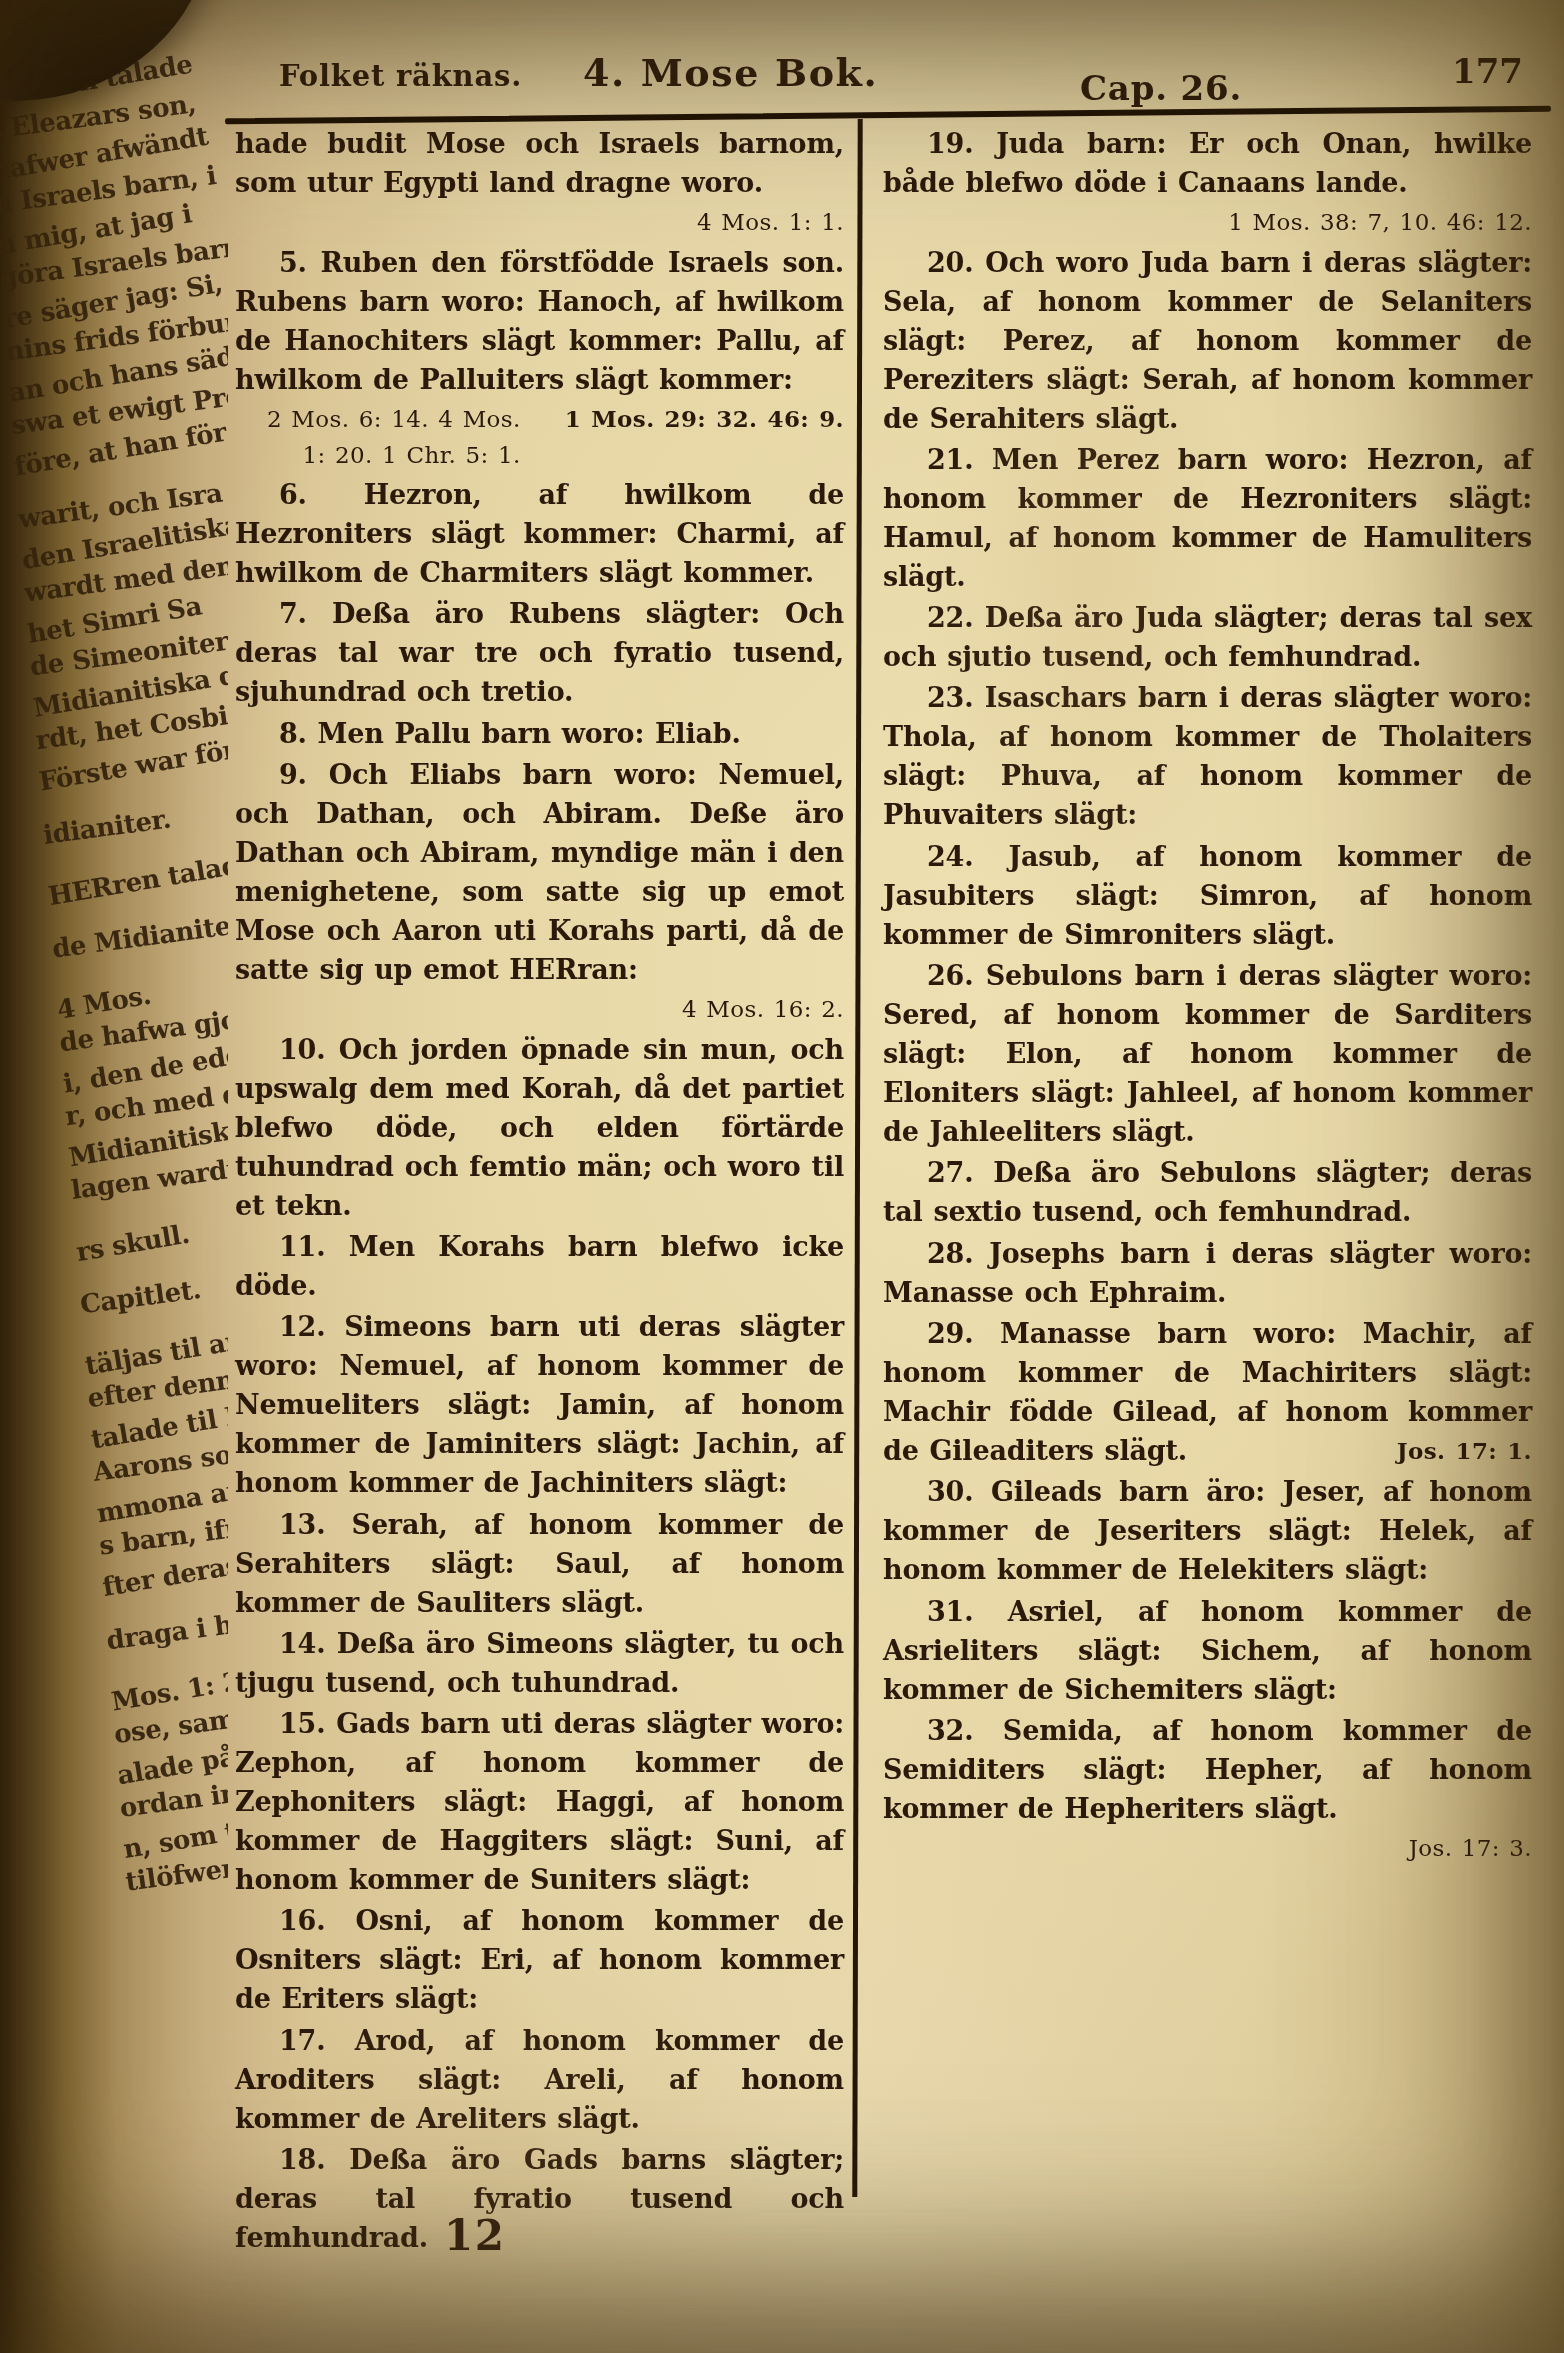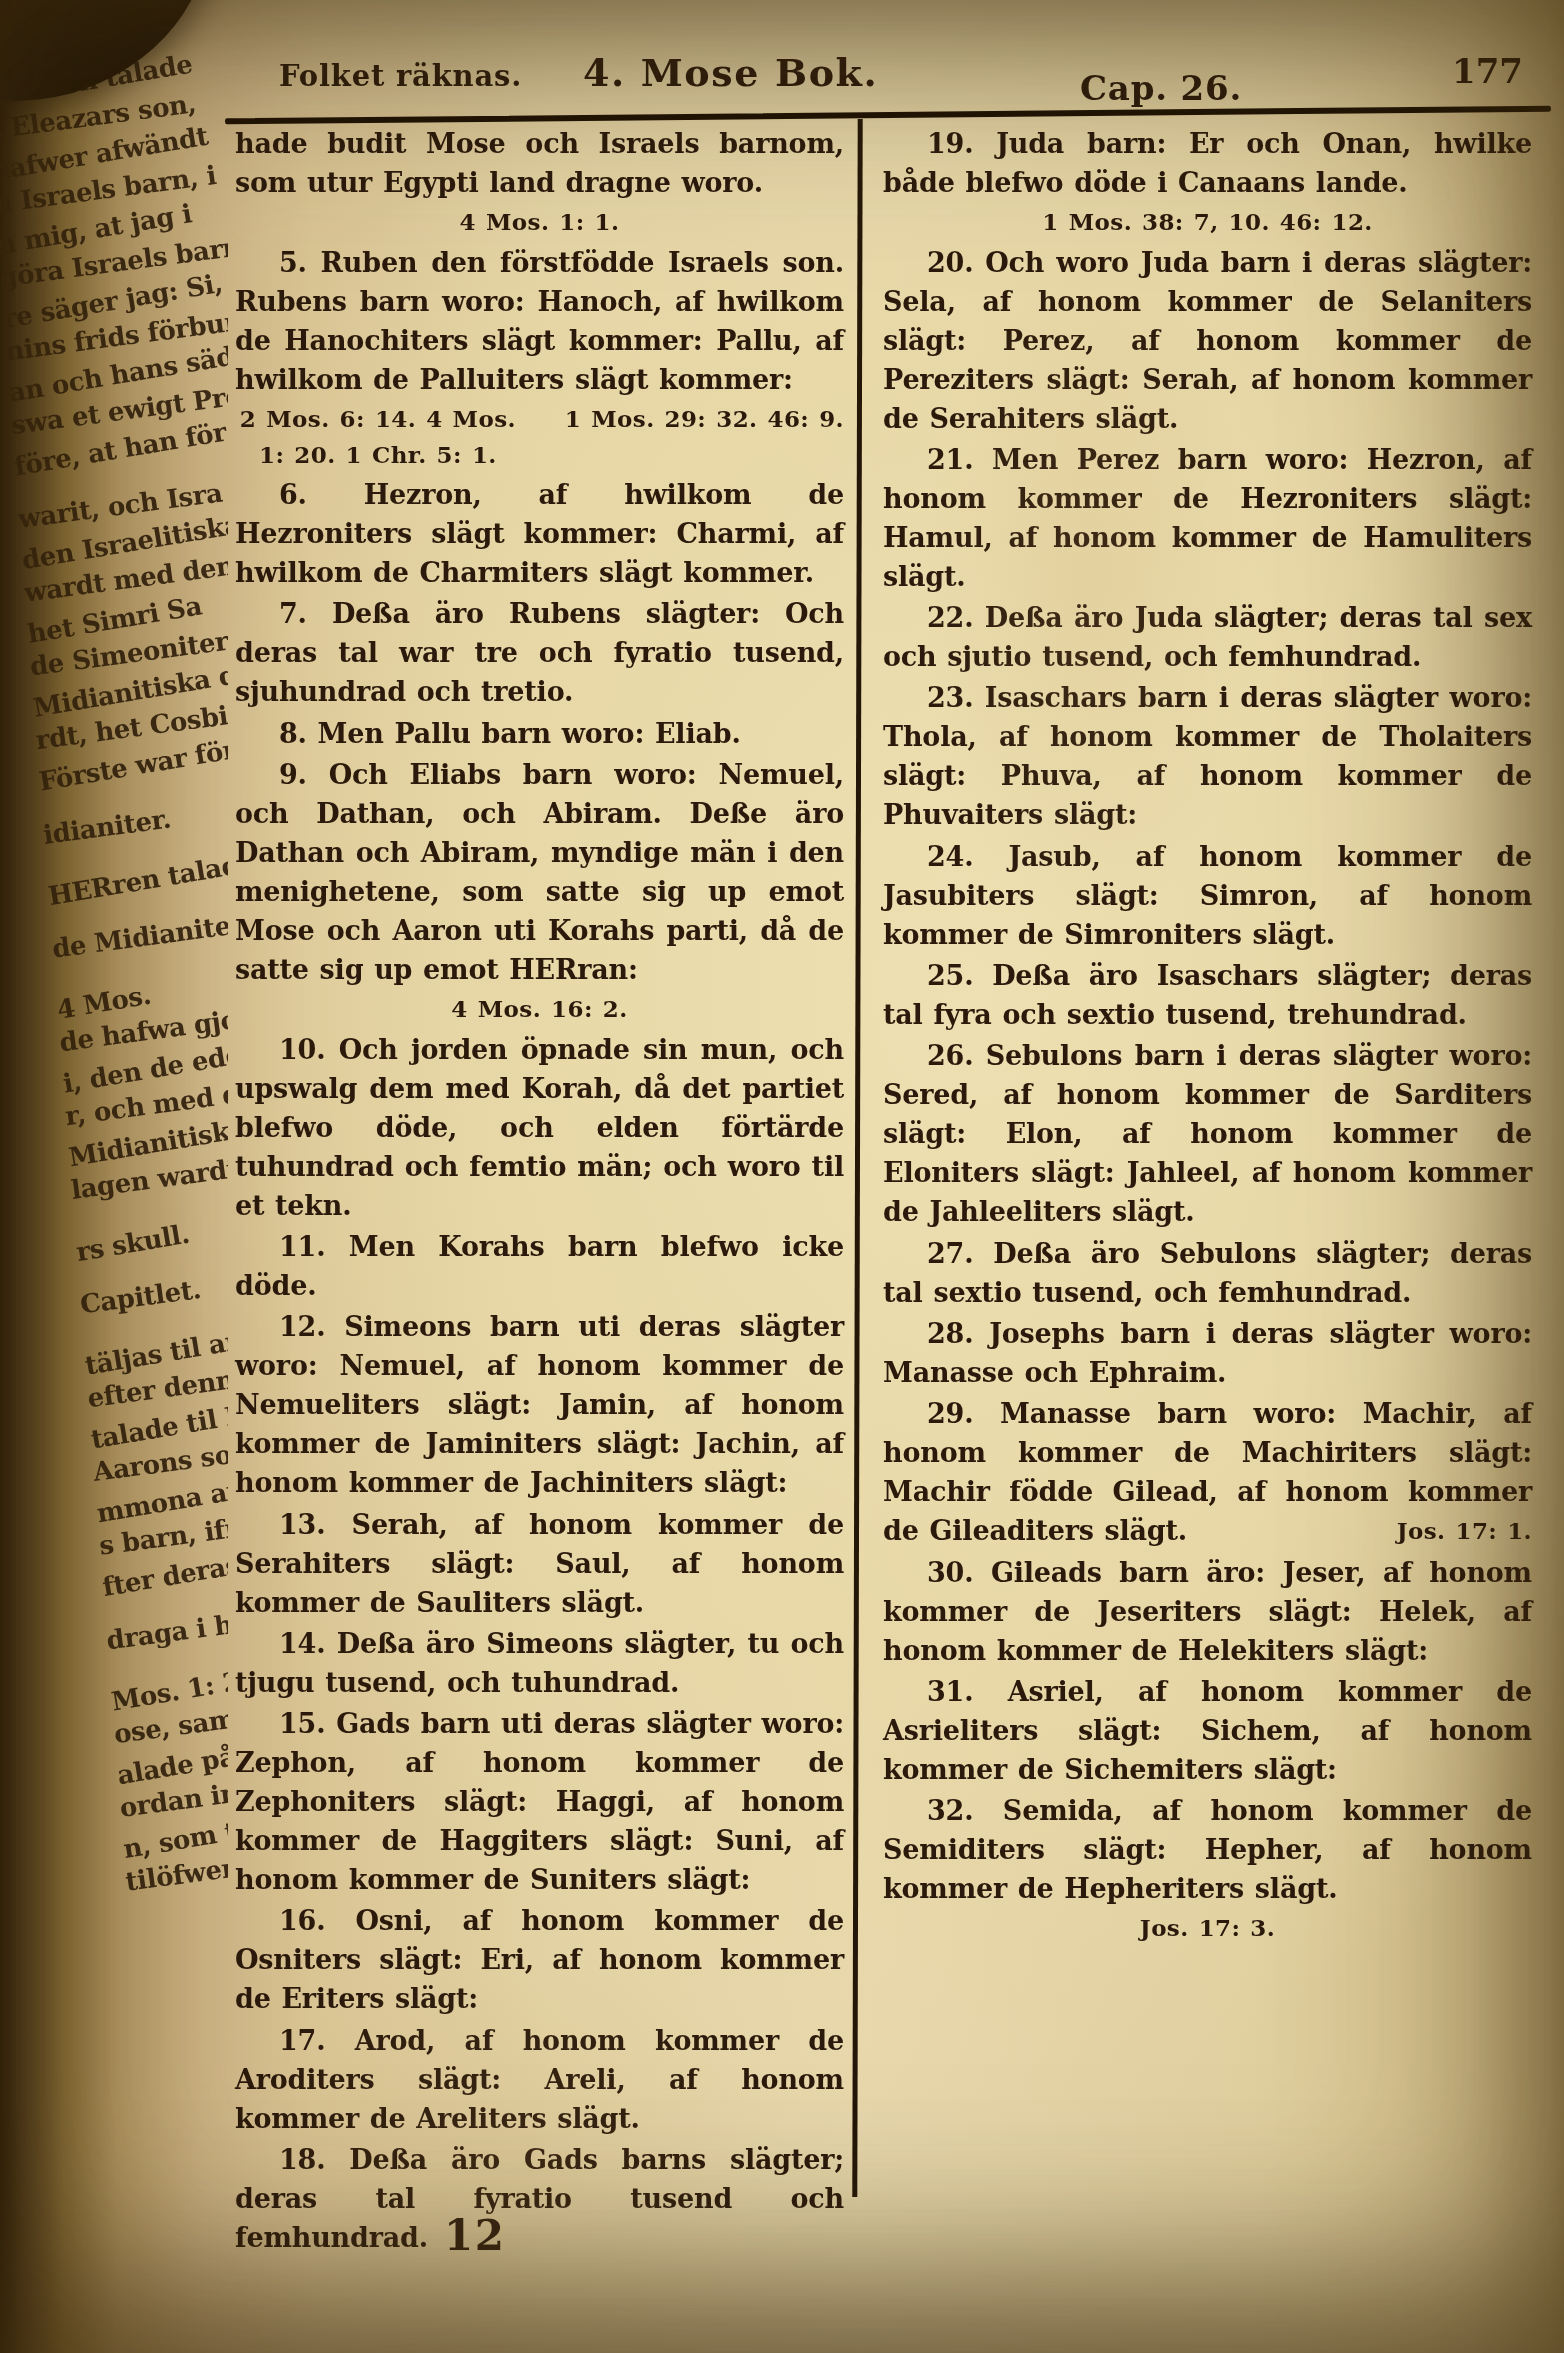--- a/index.html
+++ b/index.html
@@ -37,21 +37,21 @@
   .column-divider{position:absolute;left:855px;top:119px;width:4.7px;height:2078px;background:#241708;
     transform:rotate(.15deg);}
   
   .col{position:absolute;top:124px;font-size:27px;line-height:39px;text-align:justify;
     letter-spacing:-0.2px;word-spacing:1.6px;}
   .col-left{left:235px;width:609px;}
   .col-right{left:883px;width:649px;}
   .block{margin:0 0 2.3px 0;}
   .block.verse,.block.verse-ref{text-indent:44px;}
   .block.cont{text-indent:0;}
-  .block.ref-center{text-align:center;font-size:23px;font-weight:bold;letter-spacing:0.4px;
+  .block.ref-center{text-align:right;font-size:23px;font-weight:normal;letter-spacing:0.4px;
     line-height:36px;text-indent:0;}
   .ref-inline{float:right;font-size:23px;letter-spacing:0.4px;line-height:39px;}
   .signature{position:absolute;left:444px;top:2211px;font-size:42px;letter-spacing:1.6px;}
 </style>
 </head>
 <body>
 
 <div class="photo">
   <div class="gutter">
     <div class="gutter-inner" id="gutter-inner">
@@ -135,21 +135,20 @@
       <div class="block verse">18. Deßa äro Gads barns slägter; deras tal fyratio tusend och femhundrad.</div>
     </div>
   <div class="col col-right" id="col-right">
       <div class="block verse">19. Juda barn: Er och Onan, hwilke både blefwo döde i Canaans lande.</div>
       <div class="block ref-center">1 Mos. 38: 7, 10.  46: 12.</div>
       <div class="block verse">20. Och woro Juda barn i deras slägter: Sela, af honom kommer de Selaniters slägt: Perez, af honom kommer de Pereziters slägt: Serah, af honom kommer de Serahiters slägt.</div>
       <div class="block verse">21. Men Perez barn woro: Hezron, af honom kommer de Hezroniters slägt: Hamul, af honom kommer de Hamuliters slägt.</div>
       <div class="block verse">22. Deßa äro Juda slägter; deras tal sex och sjutio tusend, och femhundrad.</div>
       <div class="block verse">23. Isaschars barn i deras slägter woro: Thola, af honom kommer de Tholaiters slägt: Phuva, af honom kommer de Phuvaiters slägt:</div>
       <div class="block verse">24. Jasub, af honom kommer de Jasubiters slägt: Simron, af honom kommer de Simroniters slägt.</div>
-      <div class="block verse">25. Deßa äro Isaschars slägter; deras tal fyra och sextio tusend, trehundrad.</div>
       <div class="block verse">26. Sebulons barn i deras slägter woro: Sered, af honom kommer de Sarditers slägt: Elon, af honom kommer de Eloniters slägt: Jahleel, af honom kommer de Jahleeliters slägt.</div>
       <div class="block verse">27. Deßa äro Sebulons slägter; deras tal sextio tusend, och femhundrad.</div>
       <div class="block verse">28. Josephs barn i deras slägter woro: Manasse och Ephraim.</div>
       <div class="block verse-ref"><span>29. Manasse barn woro: Machir, af honom kommer de Machiriters slägt: Machir födde Gilead, af honom kommer de Gileaditers slägt. </span><span class="ref-inline">Jos. 17: 1.</span></div>
       <div class="block verse">30. Gileads barn äro: Jeser, af honom kommer de Jeseriters slägt: Helek, af honom kommer de Helekiters slägt:</div>
       <div class="block verse">31. Asriel, af honom kommer de Asrieliters slägt: Sichem, af honom kommer de Sichemiters slägt:</div>
       <div class="block verse">32. Semida, af honom kommer de Semiditers slägt: Hepher, af honom kommer de Hepheriters slägt.</div>
       <div class="block ref-center">Jos. 17: 3.</div>
     </div>
 

